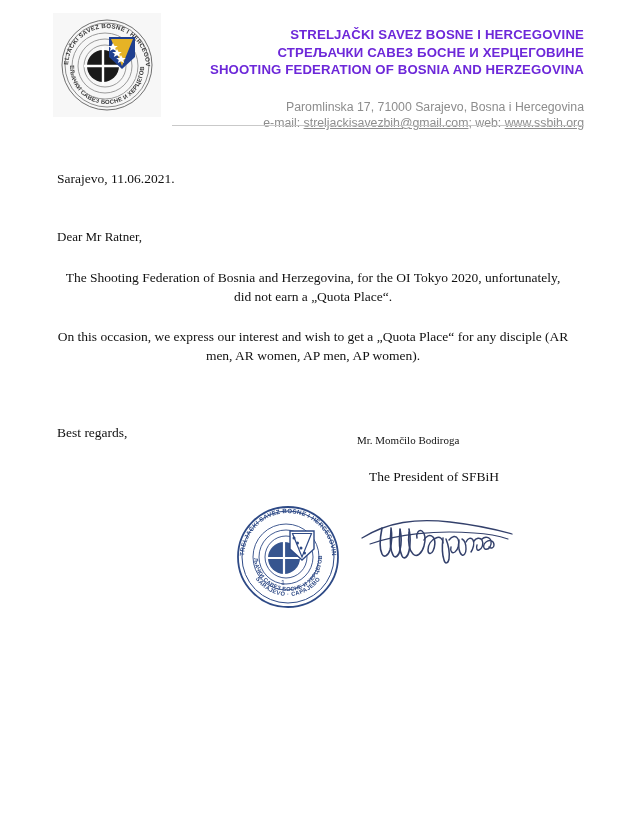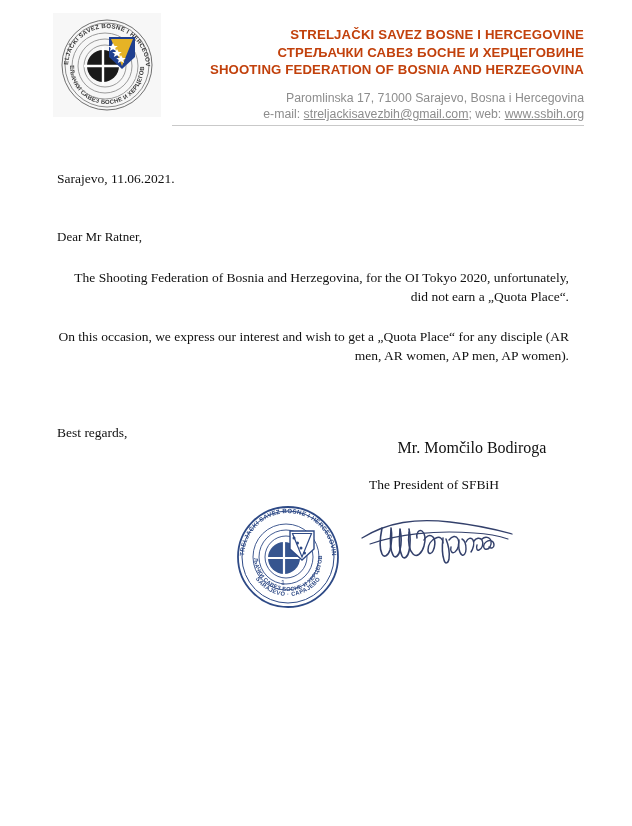--- a/index.html
+++ b/index.html
@@ -40,34 +40,34 @@
   }
 
   .org-titles {
     position: absolute;
     left: 168px;
     top: 26px;
     width: 416px;
     text-align: right;
     font-family: "Liberation Sans", sans-serif;
     font-weight: bold;
-    color: #c2410c;
+    color: #6d28d9;
   }
   .org-title-line {
     display: block;
     font-size: 13.2px;
     line-height: 17.5px;
     letter-spacing: 0.15px;
     white-space: nowrap;
   }
 
   .contact-block {
     position: absolute;
     left: 168px;
-    top: 90px;
+    top: 99px;
     width: 416px;
     text-align: right;
     font-family: "Liberation Sans", sans-serif;
     color: #8d8d8d;
   }
   .contact-line {
     display: block;
     font-size: 12.3px;
     line-height: 16px;
     white-space: nowrap;
@@ -100,40 +100,39 @@
   }
   .salutation {
     font-size: 13px;
     line-height: 18px;
     margin: 0 0 23px 0;
   }
   .para {
     font-size: 13.5px;
     line-height: 18.5px;
     margin: 0 0 22px 0;
-    text-align: right;
+    text-align: center;
   }
   .closing {
     font-size: 13.5px;
     line-height: 18px;
     margin: 59px 0 0 0;
   }
 
   
   .signer-block {
     position: absolute;
     left: 357px;
     top: 423px;
     width: 230px;
   }
   .signer-name {
-    font-size: 16px;
-    line-height: 18px;
-    margin: 16px 0 19px 0;
-    text-align: center;
+    font-size: 11px;
+    line-height: 18px;
+    margin: 8px 0 19px 0;
   }
   .signer-role {
     font-size: 13.5px;
     line-height: 18px;
     margin: 12px;
   }
 
   
   .stamp {
     position: absolute;

